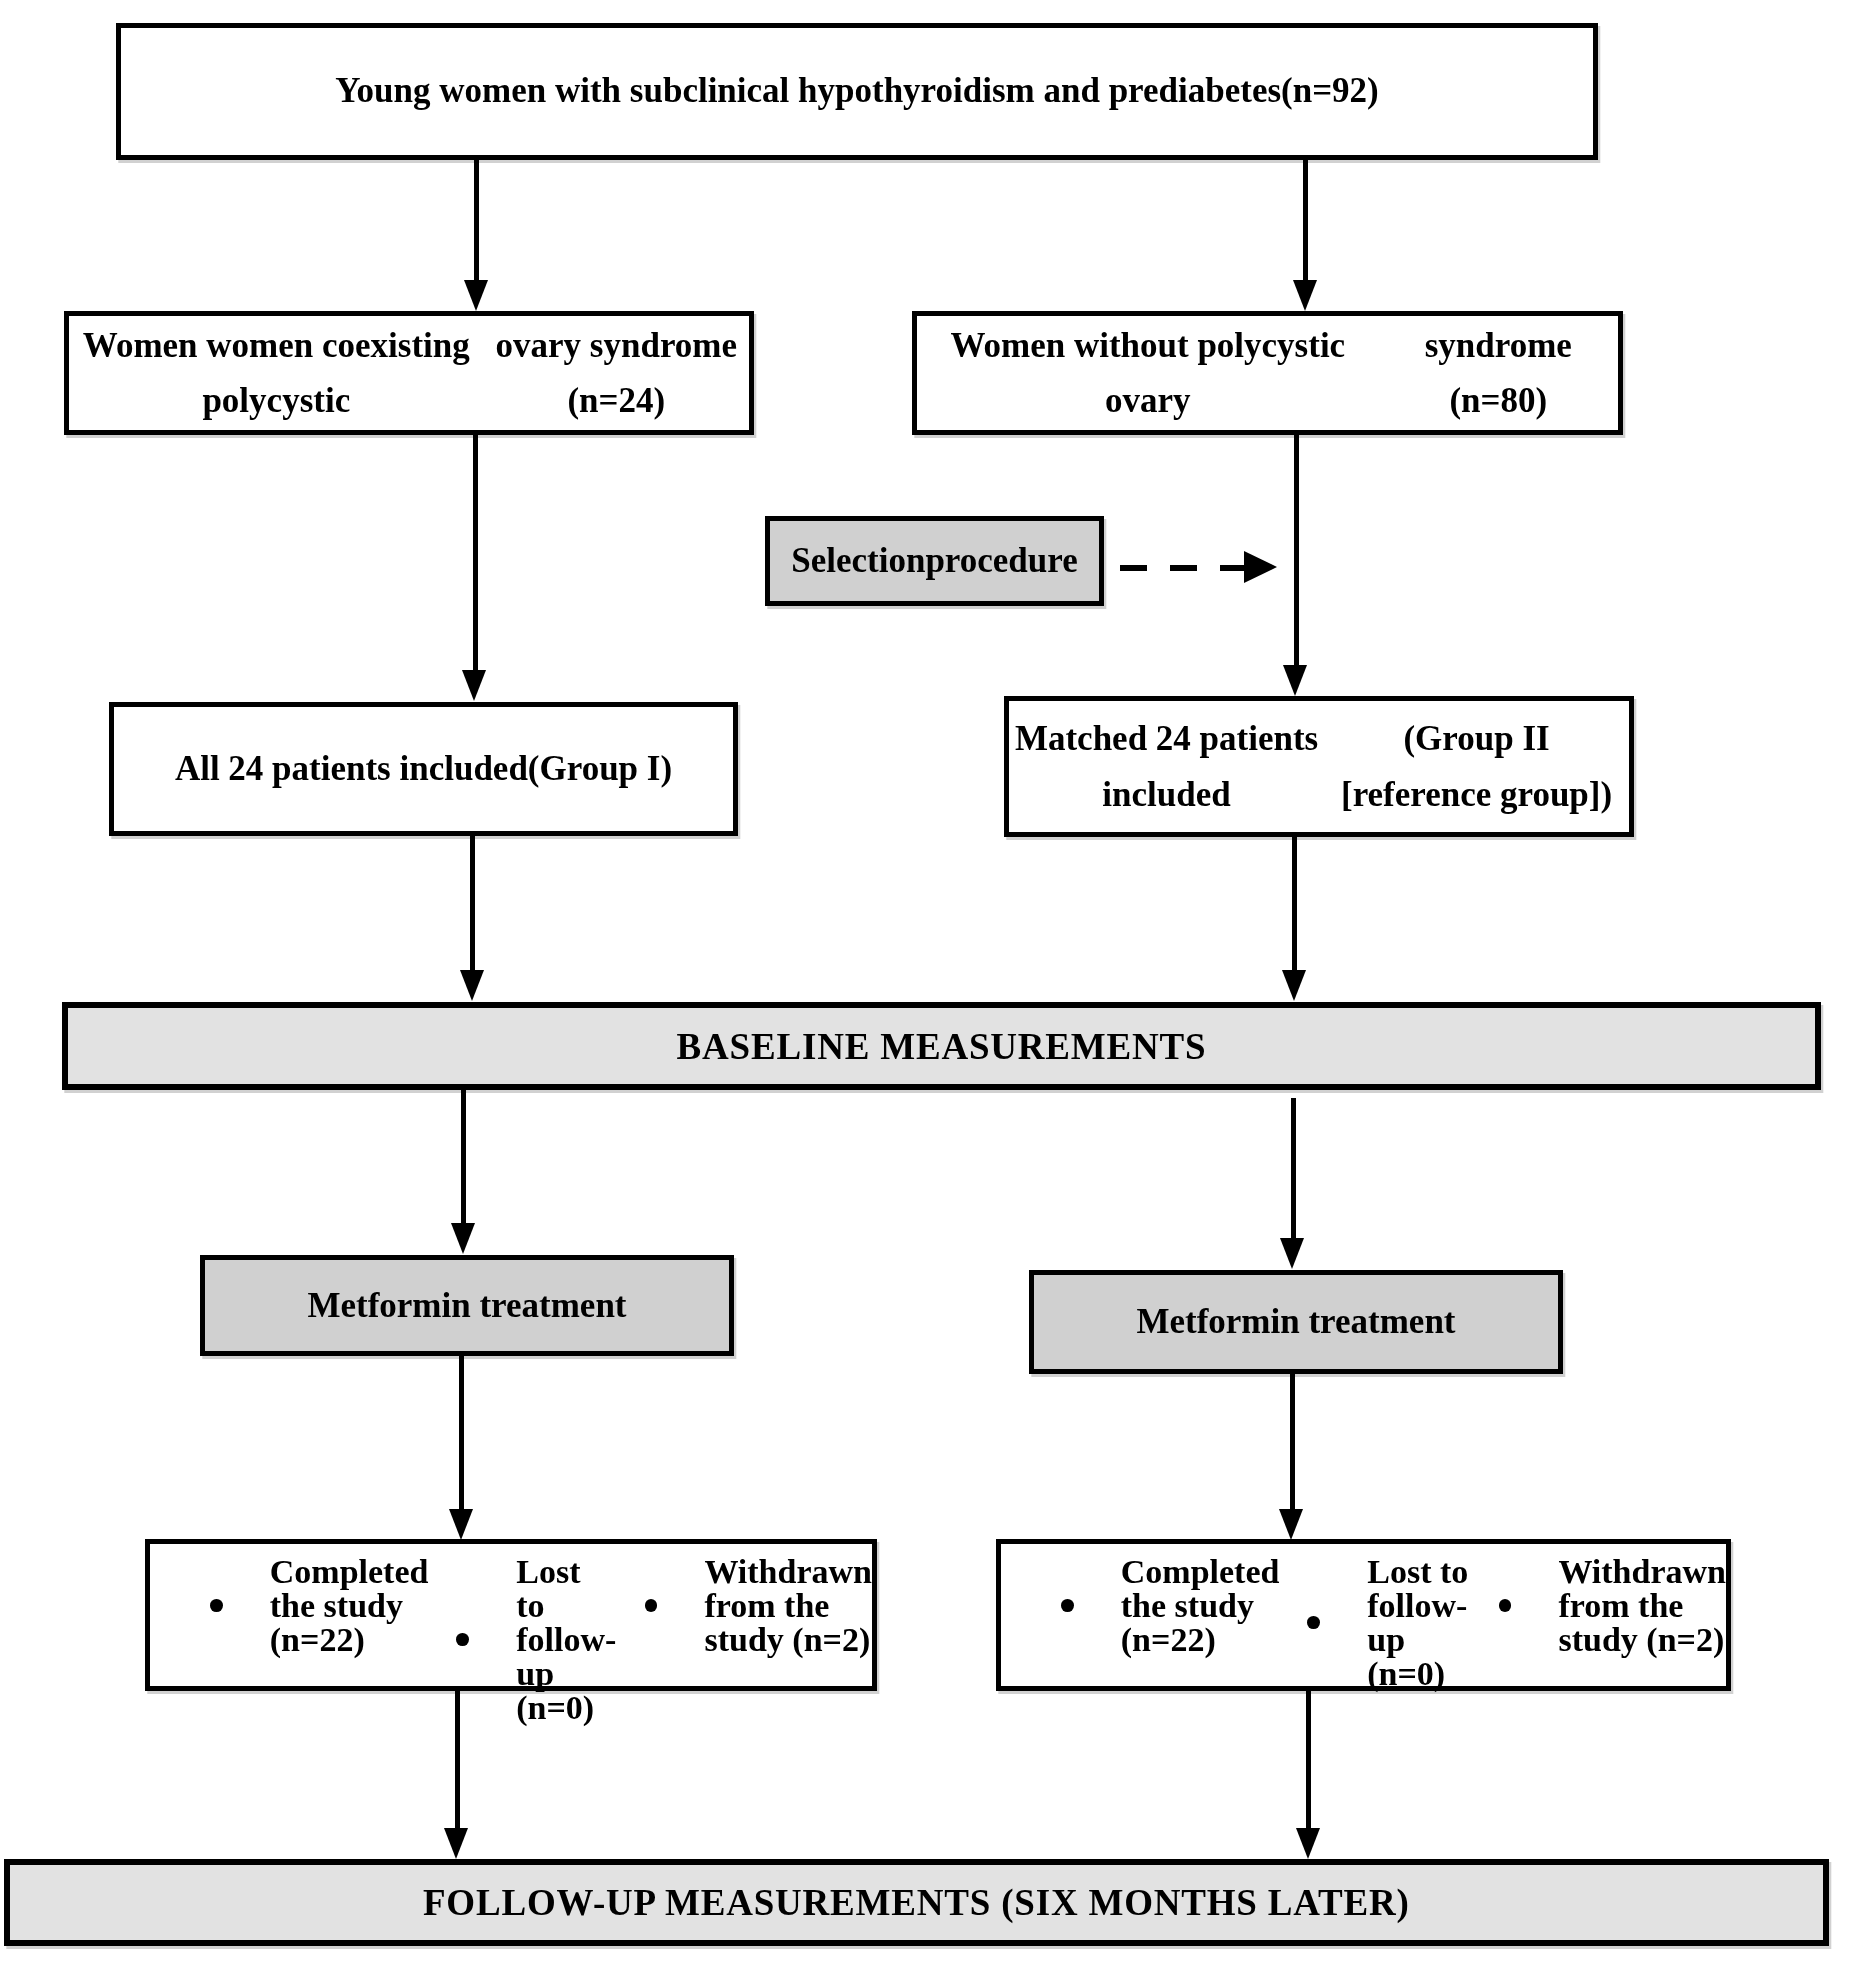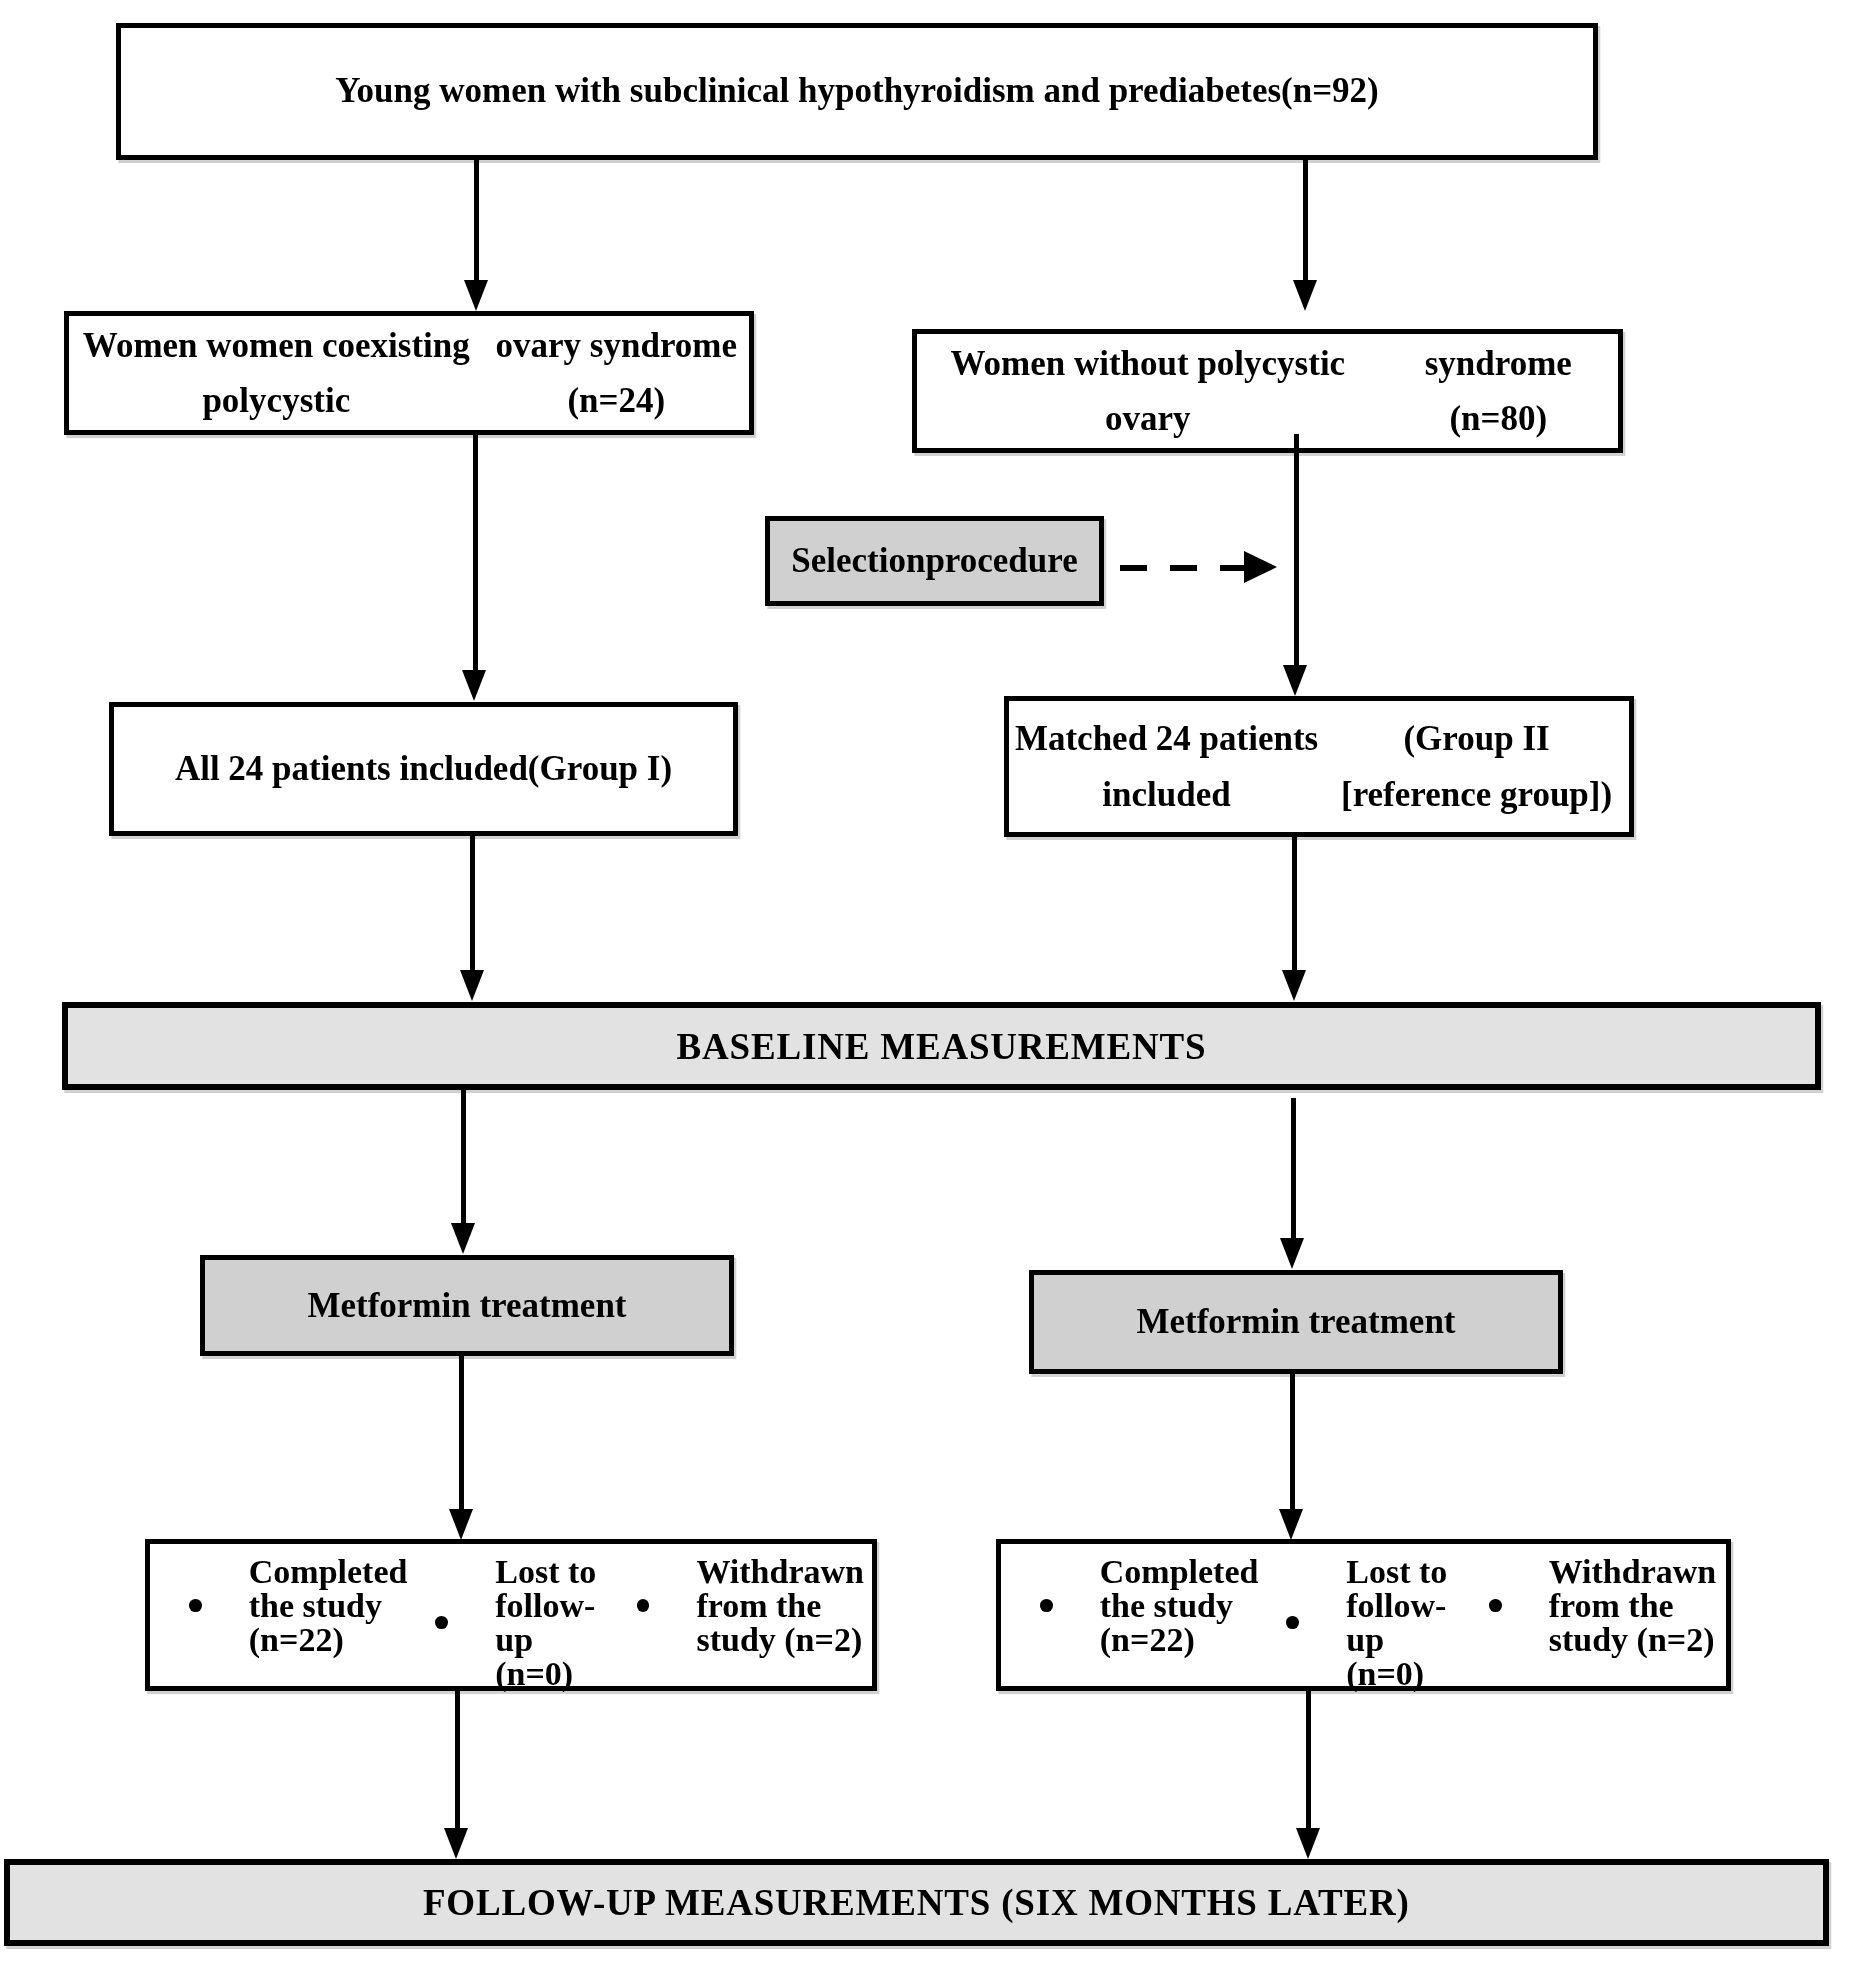--- a/index.html
+++ b/index.html
@@ -68,21 +68,21 @@
     position:absolute;
     width:0;height:0;
     border-top:16.5px solid transparent;
     border-bottom:16.5px solid transparent;
     border-left:33px solid var(--line);
   }
   .bullets{
     align-items:flex-start;
     justify-content:center;
     text-align:left;
-    padding-left:39px;
+    padding-left:60px;
     font-size:34px;
     line-height:1.0;
     gap:28px;
   }
   .bullet-row{
     display:flex;
     align-items:center;
     margin:10.5px 0;
   }
   .dot{
@@ -105,21 +105,21 @@
 
   <div class="vline" style="left:474px;top:159px;height:124px;"></div>
   <div class="ahead" style="left:464px;top:280px;"></div>
   <div class="vline" style="left:1303px;top:159px;height:124px;"></div>
   <div class="ahead" style="left:1293px;top:280px;"></div>
 
   <div class="box" style="left:64px;top:311px;width:690px;height:124px;">
     <span class="bline">Women women coexisting polycystic</span>
     <span class="bline">ovary syndrome (n=24)</span>
   </div>
-  <div class="box" style="left:912px;top:311px;width:711px;height:124px;margin-top:18px;">
+  <div class="box" style="left:912px;top:311px;width:711px;height:124px;">
     <span class="bline">Women without polycystic ovary</span>
     <span class="bline">syndrome (n=80)</span>
   </div>
 
   <div class="vline" style="left:473px;top:434px;height:239px;"></div>
   <div class="ahead" style="left:462px;top:670px;"></div>
   <div class="vline" style="left:1294px;top:434px;height:234px;"></div>
   <div class="ahead" style="left:1283px;top:665px;"></div>
 
   <div class="box gray" style="left:765px;top:516px;width:339px;height:90px;">

